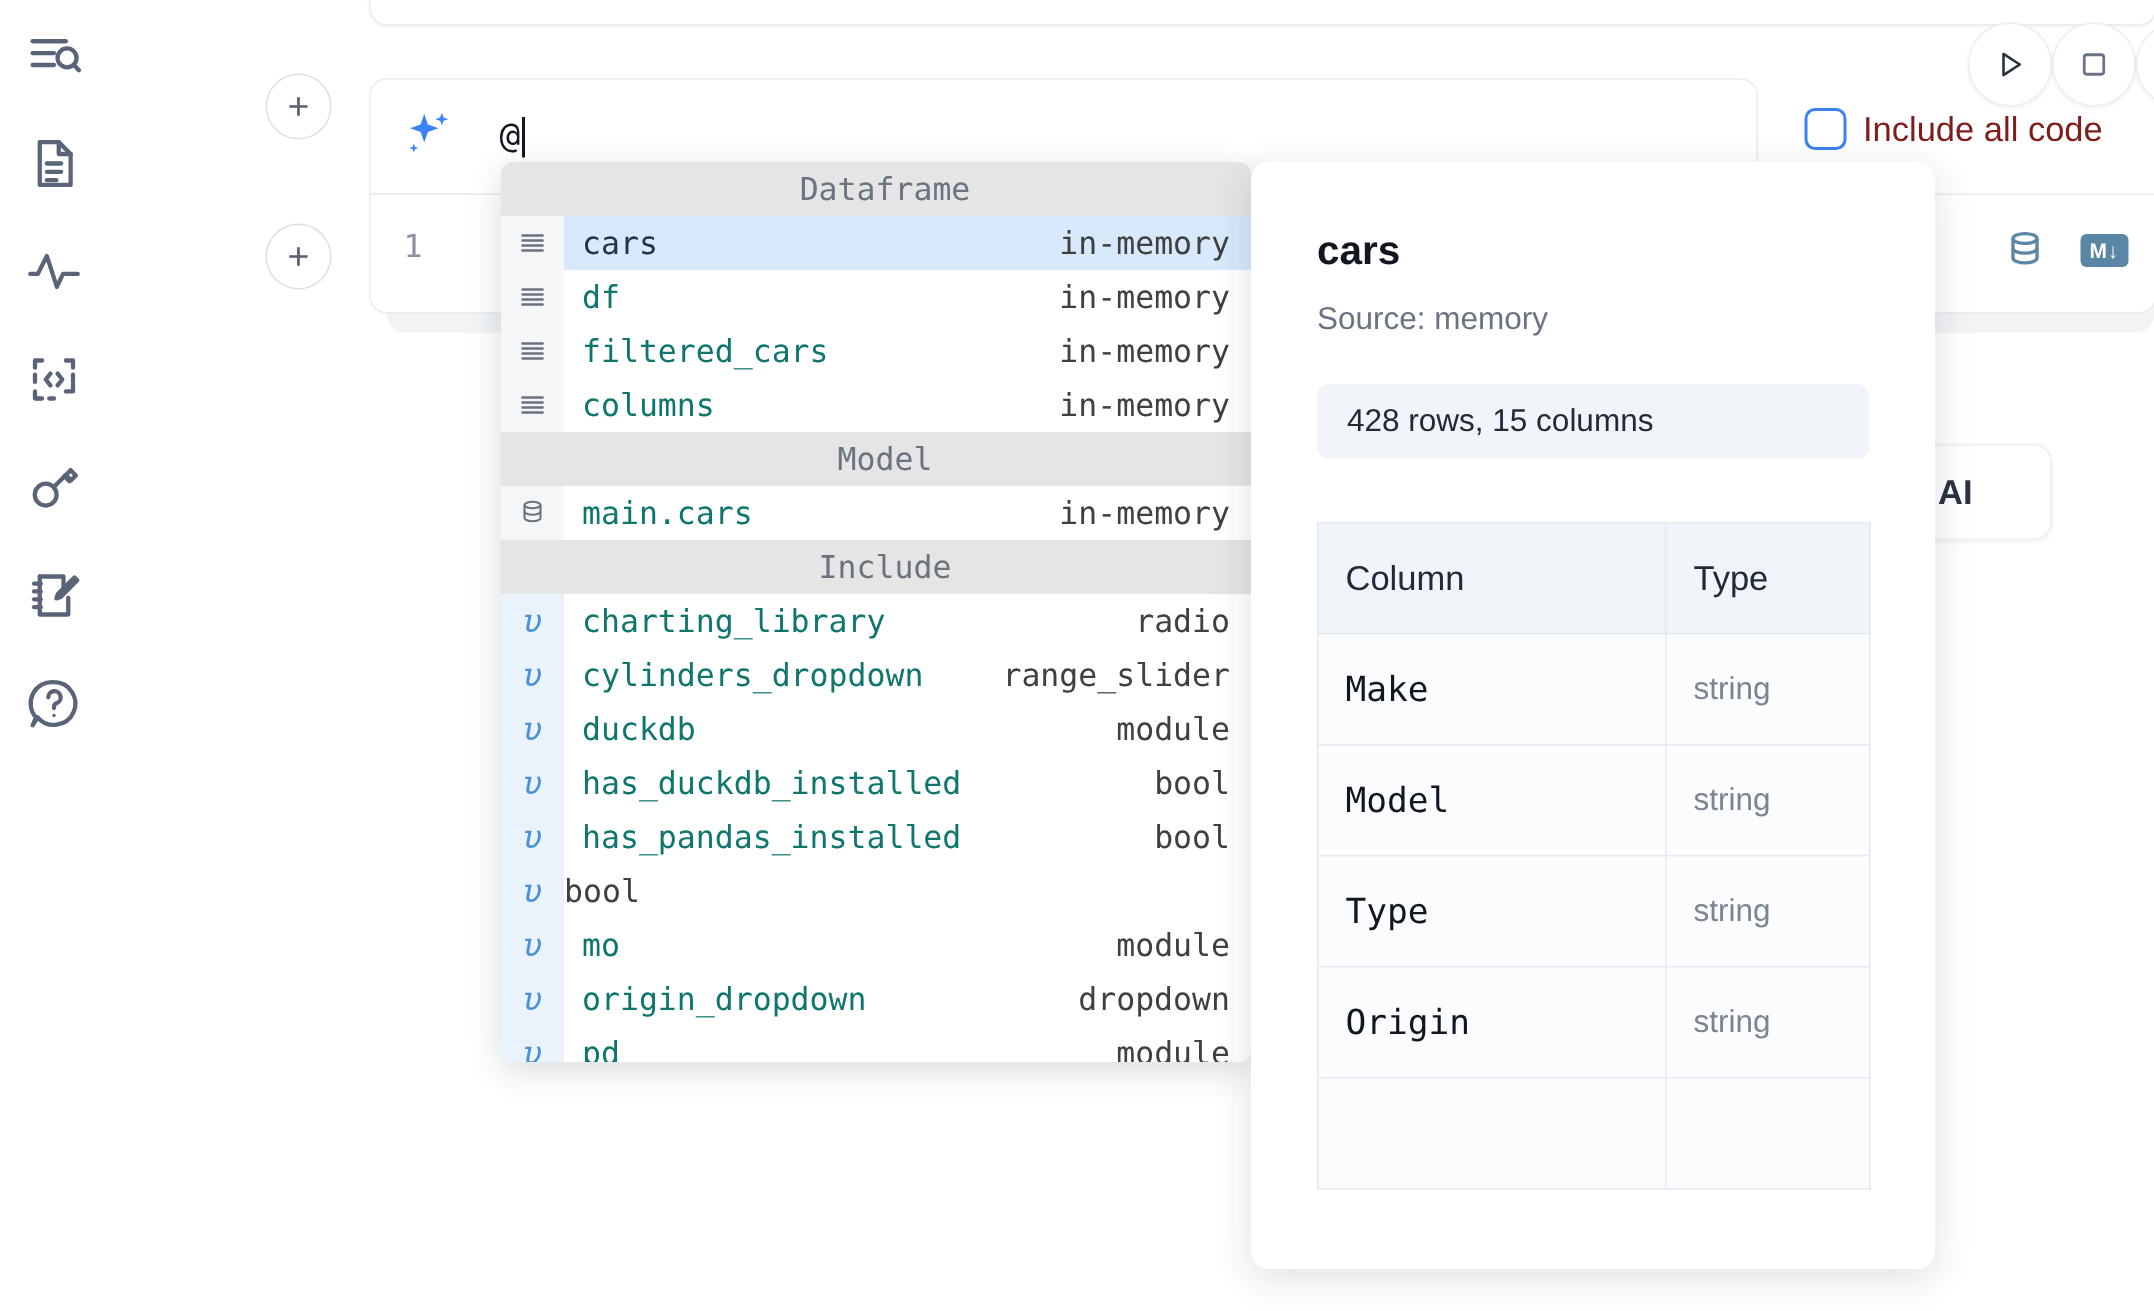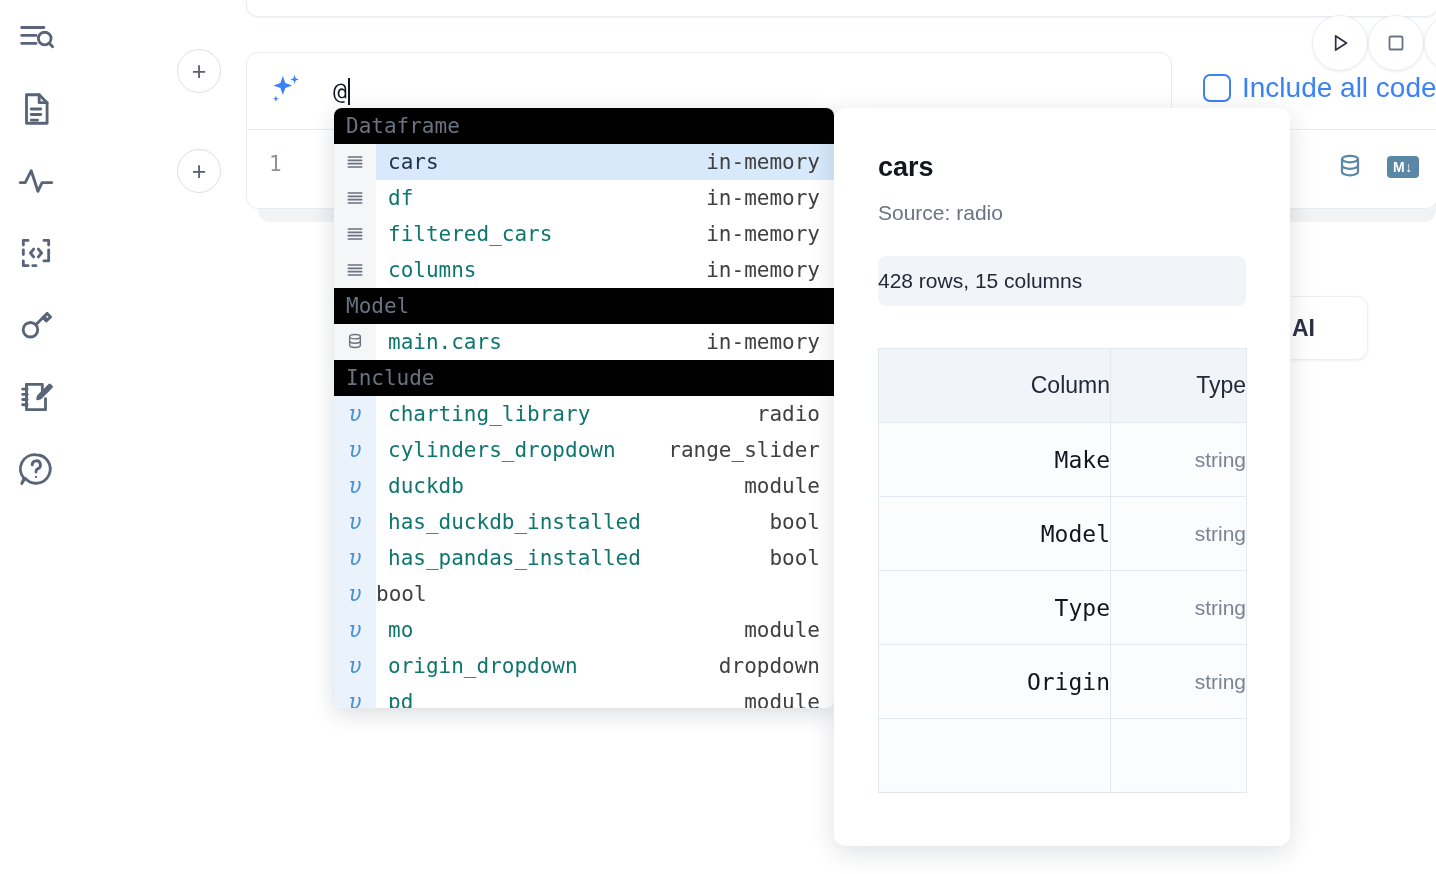--- a/index.html
+++ b/index.html
@@ -123,22 +123,22 @@
     cursor: pointer;
   }
   #include-checkbox {
     width: 28px; height: 28px;
     border: 2px solid #3b82f6;
     border-radius: 7px;
     background: #ffffff;
     box-sizing: border-box;
   }
   #include-label {
-    font-size: 28px;
-    color: #3b82f6;
+    font-size: 23px;
+    color: #7f1d1d;
     white-space: nowrap;
   }
 
   
   #code-cell {
     position: absolute;
     left: 246px; top: 129px;
     width: 1190px; height: 78px;
     background: #ffffff;
     border: 1px solid #e9ecef;
@@ -203,28 +203,29 @@
     position: absolute;
     left: 334px; top: 108px;
     width: 500px; height: 600px;
     background: #ffffff;
     border-radius: 8px;
     box-shadow: 0 6px 22px rgba(25,35,55,.16);
     overflow: hidden;
     z-index: 8;
   }
   .ac-group {
-    background: #000000;
+    background: #e5e5e5;
     color: #6b7280;
     font-family: "DejaVu Sans Mono", "Liberation Mono", monospace;
     font-size: 21px;
     padding: 6px 0 6px 12px;
     height: 24px;
     line-height: 24px;
     box-sizing: content-box;
+    text-align: center;
   }
   .ac-row {
     display: flex;
     align-items: center;
     height: 36px;
     font-family: "DejaVu Sans Mono", "Liberation Mono", monospace;
     font-size: 21px;
     cursor: pointer;
     background: #ffffff;
   }
@@ -281,34 +282,35 @@
     font-size: 21px;
     color: #6a7384;
   }
   #info-shape {
     position: absolute;
     left: 44px; top: 148px;
     width: 368px; height: 50px;
     background: #f1f4f8;
     border-radius: 8px;
     display: flex; align-items: center;
+    padding-left: 20px;
     box-sizing: border-box;
     font-size: 21px;
     color: #222a38;
   }
   #info-table {
     position: absolute;
     left: 44px; top: 240px;
     width: 368px;
     border-collapse: collapse;
     table-layout: fixed;
   }
   #info-table th, #info-table td {
     border: 1px solid #e4e9ef;
-    text-align: right;
+    text-align: left;
     padding: 0 0 0 18px;
     height: 74px;
     box-sizing: border-box;
   }
   #info-table th {
     background: #f1f4f8;
     font-weight: normal;
     font-size: 23px;
     color: #222a38;
   }
@@ -578,21 +580,21 @@
       <div class="ac-icon">
         <span>υ</span>
       </div>
       <div class="ac-name">pd</div>
       <div class="ac-type">module</div>
     </div>
   </div>
 
 <div id="info-panel">
   <div id="info-title">cars</div>
-  <div id="info-source">Source: radio</div>
+  <div id="info-source">Source: memory</div>
   <div id="info-shape">428 rows, 15 columns</div>
   <table id="info-table">
     <colgroup>
         <col class="c1">
         <col class="c2">
       </colgroup>
     <thead>
         <tr>
           <th>Column</th>
           <th>Type</th>

